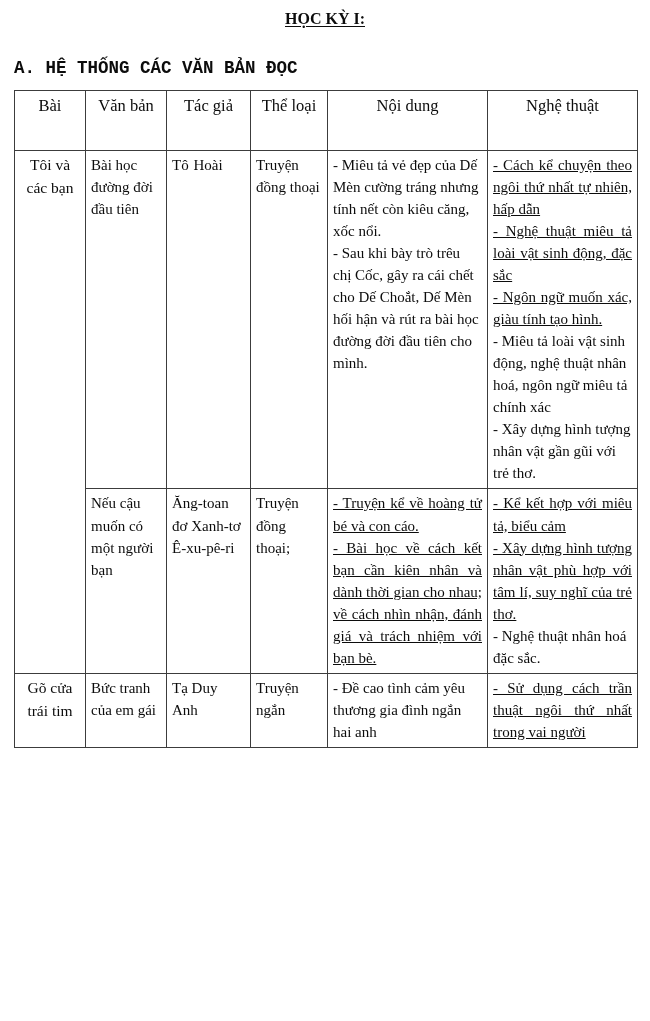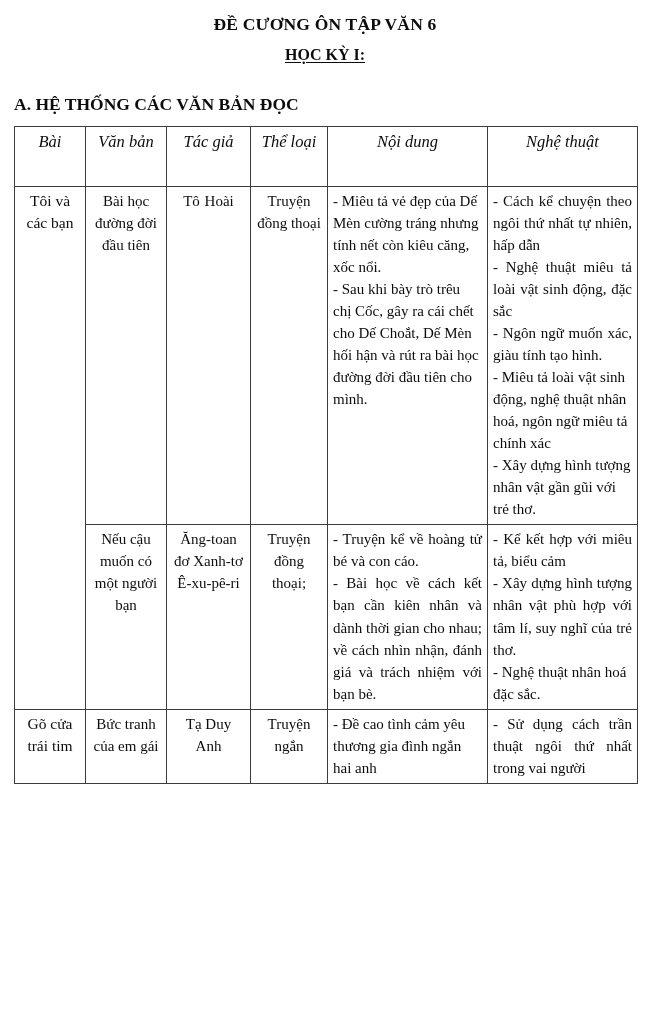--- a/index.html
+++ b/index.html
@@ -44,20 +44,21 @@
     text-decoration: underline;
     text-underline-offset: 2px;
   }
   .heading-a {
     font-weight: bold;
     font-size: 17.5px;
     margin: 0;
     padding-left: 14px;
     padding-top: 20px;
     line-height: 1.3;
+    font-family: Liberation Mono, monospace;
   }
   .heading-i {
     font-weight: bold;
     font-size: 17.5px;
     margin: 0;
     padding-left: 14px;
     padding-top: 1px;
     line-height: 1.3;
   }
 
@@ -90,25 +91,24 @@
   col.c6 { width: 150px; }
 
   thead th {
     text-align: center;
     font-weight: bold;
     font-size: 16.5px;
     vertical-align: top;
     padding-top: 5px;
     padding-bottom: 5px;
     height: 52px;
-    font-style: italic;
-  }
-
-  .ctr      { text-align: center; }
-  .just     { text-align: justify; text-align-last: left; }
+  }
+
+  .ctr      { }
+  .just     { text-align: justify; text-align-last: left; text-decoration: underline; }
   .bold     { font-weight: bold; }
   .mid      { vertical-align: middle; }
   .topcell  { vertical-align: top; }
 
   .cell-p { margin: 0; }
   .cell-p + .cell-p { margin-top: 0; }
 
   .bookcell {
     font-weight: bold;
     text-align: center;
@@ -123,21 +123,20 @@
   .pad-top-3 { padding-top: 40px; }
   .pad-top-r2a { padding-top: 36px; }
   .pad-top-r2b { padding-top: 52px; margin-left: 12px; }
   .pad-top-r2c { padding-top: 62px; border-radius: 14px; }
 </style>
 </head>
 <body>
 
 <div class="page">
 
-  <h1 class="doc-title">ĐỀ CƯƠNG ÔN TẬP VĂN 6</h1>
   <h2 class="doc-subtitle"><span>HỌC KỲ I:</span></h2>
 
   <h3 class="heading-a">A. HỆ THỐNG CÁC VĂN BẢN ĐỌC</h3>
 
   <div class="tbl-wrap">
     <table class="outline">
       <colgroup>
         <col class="c1">
           <col class="c2">
           <col class="c3">

